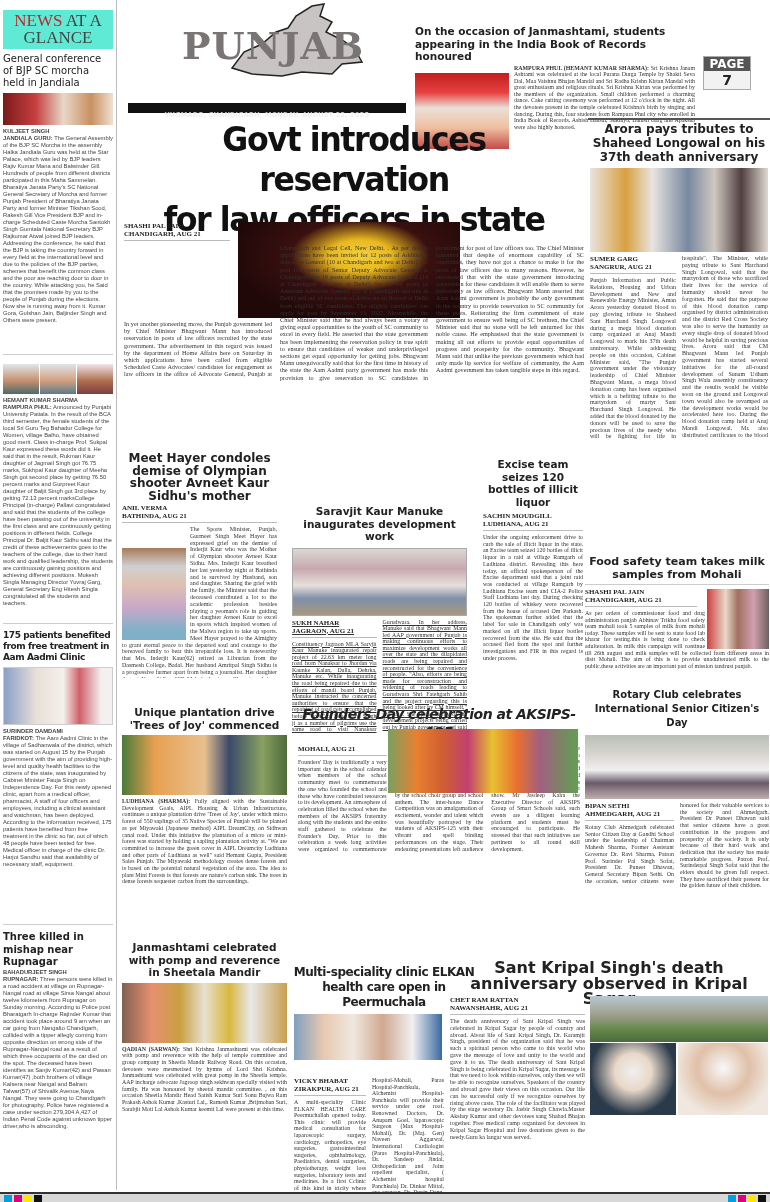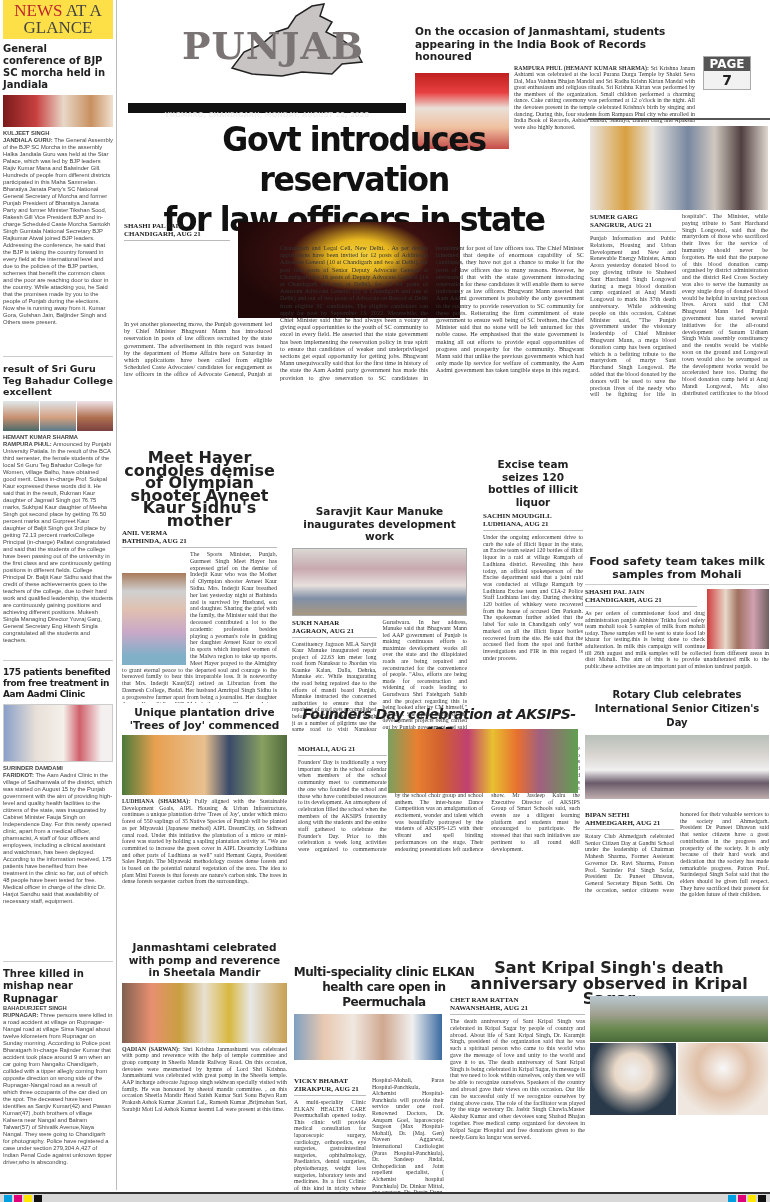--- a/index.html
+++ b/index.html
@@ -11,37 +11,36 @@
 .byline{font-family:"Liberation Serif",serif;font-weight:bold;font-size:7px;line-height:8px;color:#222;border-bottom:1px solid #bbb;padding-bottom:2px;margin-bottom:3px}
 .photo{overflow:hidden}
 .cols2{column-count:2;column-gap:6px}
 .cols3{column-count:3;column-gap:6px}
 .rule{background:#555}
 </style>
 </head>
 <body>
 
 <div class="abs" style="left:0;top:0;width:117px;height:1190px;border-right:1px solid #bbb;padding:0 3px 0 3px;">
-  <div style="background:#fde047;text-align:center;padding:2px 0 3px;font-family:'Liberation Serif',serif;font-size:17px;line-height:17px;">
+  <div style="background:#5eead4;text-align:center;padding:2px 0 3px;font-family:'Liberation Serif',serif;font-size:17px;line-height:17px;margin-top:10px;">
     <span style="color:#c0272d">NEWS</span>
     <span style="color:#444">AT A GLANCE</span>
   </div>
 
   <article style="margin-top:4px;">
-    <h3 class="djs" style="font-size:10px;line-height:12px;color:#222;font-weight:bold;">General conference of BJP SC morcha held in Jandiala</h3>
+    <h3 class="djs" style="font-size:10px;line-height:12px;color:#222;font-weight:normal;">General conference of BJP SC morcha held in Jandiala</h3>
     <div class="photo" style="height:32px;margin:4px 0 3px;background:linear-gradient(90deg,#7a1a1a,#c84040 30%,#e8d8c8 55%,#c89060 80%,#f0e0d0);"></div>
     <div class="side-text" style="height:218px;">
       <b style="display:block">KULJEET SINGH</b>
       <b>JANDIALA GURU:</b>
       <span>The General Assembly of the BJP SC Morcha in the assembly Halka Jandiala Guru was held at the Star Palace, which was led by BJP leaders Rajiv Kumar Mana and Balwinder Gill. Hundreds of people from different districts participated in this Maha Sammelan. Bharatiya Janata Party's SC National General Secretary of Morcha and former Punjab President of Bharatiya Janata Party and former Minister Tikshan Sood, Rakesh Gill Vice President BJP and in-charge Scheduled Caste Morcha Santokh Singh Gumtala National Secretary BJP Rajkumar Atwal joined BJP leaders. Addressing the conference, he said that the BJP is taking the country forward in every field at the international level and due to the policies of the BJP parties, schemes that benefit the common class and the poor are reaching door to door in the country. While attacking you, he Said that the promises made by you to the people of Punjab during the elections. Now she is running away from it. Kumar Gora, Gulshan Jain, Baljinder Singh and Others were present.</span>
     </div>
   </article>
 
   <article style="margin-top:8px;border-top:1px solid #ccc;padding-top:6px;">
-    <h3 class="djs" style="font-size:9.5px;line-height:11.5px;color:#222;font-weight:bold;">result of Sri Guru Teg Bahadur College excellent</h3>
     <div style="display:flex;gap:1px;height:30px;margin:3px 0;">
       <div style="flex:1;background:linear-gradient(180deg,#dfe8ea,#c89070 55%,#4a6a6a)"></div>
       <div style="flex:1;background:linear-gradient(180deg,#dfe4ea,#d4a080 55%,#5a7a8a)"></div>
       <div style="flex:1;background:linear-gradient(180deg,#f0e4ea,#b07050 55%,#7a4040)"></div>
     </div>
     <div class="side-text" style="height:218px;">
       <b style="display:block">HEMANT KUMAR SHARMA</b>
       <b>RAMPURA PHUL:</b>
       <span>Announced by Punjabi University Patiala. In the result of the BCA third semester, the female students of the local Sri Guru Teg Bahadur College for Women, village Balho, have obtained good merit. Class in-charge Prof. Sukpal Kaur expressed these words did it. He said that in the result, Rukman Kaur daughter of Jagmail Singh got 76.75 marks, Sukhpal Kaur daughter of Meeha Singh got second place by getting 76.50 percent marks and Gurpreet Kaur daughter of Baljit Singh got 3rd place by getting 72.13 percent marksCollege Principal (in-charge) Pallavi congratulated and said that the students of the college have been passing out of the university in the first class and are continuously getting positions in different fields. College Principal Dr. Baljit Kaur Sidhu said that the credit of these achievements goes to the teachers of the college, due to their hard work and qualified leadership, the students are continuously gaining positions and achieving different positions. Mukesh Singla Managing Director Yuvraj Garg, General Secretary Eng Hitesh Singla congratulated all the students and teachers.</span>
     </div>
@@ -104,40 +103,41 @@
     </div>
   </div>
   <div class="abs photo" style="left:114px;top:0;width:222px;height:96px;background:radial-gradient(ellipse at 55% 35%,#f2d040 0%,#e8b820 18%,#3a1010 40%,#200808 75%);"></div>
   <div class="abs body-text cols3" style="left:0;top:22px;width:460px;height:200px;column-gap:8px;">
     <div style="height:76px;"></div>
     <span>In yet another pioneering move, the Punjab government led by Chief Minister Bhagwant Mann has introduced reservation in posts of law officers recruited by the state government. The advertisement in this regard was issued by the department of Home Affairs here on Saturday in which applications have been called from eligible Scheduled Caste Advocates/ candidates for engagement as law officers in the office of Advocate General, Punjab at Chandigarh and Legal Cell, New Delhi. . As per details applications have been invited for 12 posts of Additional Advocate General (10 at Chandigarh and two at Delhi), for post five posts of Senior Deputy Advocate General at Chandigarh, for 16 posts of Deputy Advocate General (14 at Chandigarh and two at Delhi), for 23 for posts of Assistant Advocate General (22 at Chandigarh and one at Delhi) and out of two posts of Advocate on Record at Delhi from eligible SC candidates. The eligible candidates can apply for post by September 13, 2022. Meanwhile, the Chief Minister said that he had always been a votary of giving equal opportunities to the youth of SC community to excel in every field. He asserted that the state government has been implementing the reservation policy in true spirit to ensure that candidates of weaker and underprivileged sections get equal opportunity for getting jobs. Bhagwant Mann unequivocally said that for the first time in history of the state the Aam Aadmi party government has made this provision to give reservation to SC candidates in recruitment for post of law officers too. The Chief Minister lamented that despite of enormous capability of SC candidates, they have not got a chance to make it for the posts of law officers due to many reasons. However, he envisioned that with the state government introducing reservation for these candidates it will enable them to serve judiciously as law officers. Bhagwant Mann asserted that Aam Aadmi government is probably the only government in the country to provide reservation to SC community for these posts. Reiterating the firm commitment of state government to ensure well being of SC brethren, the Chief Minister said that no stone will be left unturned for this noble cause. He emphasised that the state government is making all out efforts to provide equal opportunities of progress and prosperity for the community. Bhagwant Mann said that unlike the previous governments which had only made lip service for welfare of community, the Aam Aadmi government has taken tangible steps in this regard.</span>
   </div>
 </article>
 
 <article class="abs" style="left:590px;top:122px;width:178px;height:330px;">
+  <h2 class="djs" style="font-size:12px;line-height:14px;text-align:center;font-weight:bold;color:#222;">Arora pays tributes to Shaheed Longowal on his 37th death anniversary</h2>
   <div class="photo" style="height:84px;margin-top:4px;background:linear-gradient(90deg,#e8e4e0 0%,#d8a040 20%,#e8e4e0 35%,#7888a0 55%,#d0c8c0 70%,#504040 85%,#e0d8d0);"></div>
   <div class="body-text cols2" style="margin-top:3px;height:186px;font-size:6px;line-height:6.8px;">
     <div class="byline"><span style="display:block">SUMER GARG</span><span>SANGRUR, AUG 21</span></div>
     <span>Punjab Information and Public Relations, Housing and Urban Development and New and Renewable Energy Minister, Aman Arora yesterday donated blood to pay glowing tribute to Shaheed Sant Harchand Singh Longowal during a mega blood donation camp organized at Anaj Mandi Longowal to mark his 37th death anniversary. While addressing people on this occasion, Cabinet Minister said, "The Punjab government under the visionary leadership of Chief Minister Bhagwant Mann, a mega blood donation camp has been organised which is a befitting tribute to the martyrdom of martyr Sant Harchand Singh Longowal. He added that the blood donated by the donors will be used to save the precious lives of the needy who will be fighting for life in hospitals". The Minister, while paying tribute to Sant Harchand Singh Longowal, said that the martyrdom of those who sacrificed their lives for the service of humanity should never be forgotten. He said that the purpose of this blood donation camp organised by district administration and the district Red Cross Society was also to serve the humanity as every single drop of donated blood would be helpful in saving precious lives. Arora said that CM Bhagwant Mann led Punjab government has started several initiatives for the all-round development of Sunam Udham Singh Wala assembly constituency and the results would be visible soon on the ground and Longowal town would also be revamped as the development works would be accelerated here too. During the blood donation camp held at Anaj Mandi Longowal, Mr. also distributed certificates to the blood donors and encouraged them to for the noble cause. Among the prominent, Deputy Commissioner, Sangrur, Jitendra Jorwal; Additional Deputy Commissioner, Anmol Singh Dhaliwal; SDM, Navreet Kaur Sekhon; Freedom fighter, Bibi Shaminder Kaur Longowal; Civil Surgeon, Dr. Parminder Kaur; Secretary Red Cross Society, Krishna Kumar Mittal; along with a large number of volunteers, leaders, workers and dignitaries also offered floral tributes to Sant Harchand Singh Longowal on this occasion.</span>
   </div>
 </article>
 
 <article class="abs" style="left:122px;top:452px;width:155px;height:225px;">
-  <h2 class="djs" style="font-size:16px;line-height:12.5px;text-align:center;font-weight:bold;">Meet Hayer condoles demise of Olympian shooter Avneet Kaur Sidhu's mother</h2>
+  <h2 class="djs" style="font-size:12px;line-height:12.5px;text-align:center;font-weight:bold;">Meet Hayer condoles demise of Olympian shooter Avneet Kaur Sidhu's mother</h2>
   <div class="body-text" style="margin-top:2px;height:174px;font-size:6px;line-height:6.8px;">
     <div class="byline"><span style="display:block">ANIL VERMA</span><span>BATHINDA, AUG 21</span></div>
     <div class="photo" style="float:left;width:64px;height:92px;margin:22px 4px 0 0;background:linear-gradient(180deg,#a87a5a 0%,#d0d0d0 20%,#e0c0b0 40%,#c8a8c8 65%,#80b0c8 90%);"></div>
     <span>The Sports Minister, Punjab, Gurmeet Singh Meet Hayer has expressed grief on the demise of Inderjit Kaur who was the Mother of Olympian shooter Avneet Kaur Sidhu. Mrs. Inderjit Kaur breathed her last yesterday night at Bathinda and is survived by Husband, son and daughter. Sharing the grief with the family, the Minister said that the deceased contributed a lot to the academic profession besides playing a yeoman's role in guiding her daughter Avneet Kaur to excel in sports which inspired women of the Malwa region to take up sports. Meet Hayer prayed to the Almighty to grant eternal peace to the departed soul and courage to the bereaved family to bear this irreparable loss. It is noteworthy that Mrs. Inderjit Kaur(62) retired as Librarian from the Dasmesh College, Badal. Her husband Amritpal Singh Sidhu is a progressive farmer apart from being a journalist. Her daughter Avneet Kaur Sidhu, SSP Malerkotla, is an Olympian, Arjuna Awardee and a Medal winner in Commonwealth and the Asian Games. Ex India Hockey Captain Rajpal Singh is her son in law and her son Manmeet Singh is a lawyer by profession.</span>
   </div>
 </article>
 
 <article class="abs" style="left:292px;top:458px;width:175px;height:220px;">
   <h2 class="djs" style="font-size:10.5px;line-height:12.5px;text-align:center;font-weight:bold;margin-top:47px;">Saravjit Kaur Manuke inaugurates development work</h2>
   <div class="photo" style="height:68px;margin-top:5px;border:1px solid #aaa;background:linear-gradient(180deg,#dad8d2 0%,#c8a8b0 30%,#e8e0dc 55%,#8090a8 75%,#a89880 100%);"></div>
-  <div class="body-text cols2" style="margin-top:3px;height:118px;font-size:5.9px;line-height:6.6px;">
+  <div class="body-text cols2" style="margin-top:3px;height:118px;font-size:5.9px;line-height:6.6px;text-decoration:underline;">
     <div class="byline"><span style="display:block">SUKH NAHAR</span><span>JAGRAON, AUG 21</span></div>
     <span>Constituency Jagraon MLA Sarvjit Kaur Manuke inaugurated repair project of 22.63 km meter long road from Nanaksar to Jhordan via Kaunke Kalan, Dalla, Dehrka, Manuke etc. While inaugurating the road being repaired due to the efforts of mandi board Punjab, Manuke instructed the concerned authorities to ensure that the repairing of road gets accomplished before "barsi" of Baba Nand Singh ji as a number of pilgrims use the same road to visit Nanaksar Gurudwara. In her address, Manuke said that Bhagwant Mann led AAP government of Punjab is making continuous efforts to maximize development works all over the state and the dilapidated roads are being repaired and reconstructed for the convenience of people. "Also, efforts are being made for reconstruction and widening of roads leading to Gurudwara Shri Fatehgarh Sahib and the project regarding this is being looked after by CM himself," she said. She spoke highly of the development projects being carried out by Punjab government and said that the government is committed to utilize the resources of people in right direction and those who will try to mishandle the finances will be strictly dealt with.</span>
   </div>
 </article>
 
 <article class="abs" style="left:483px;top:458px;width:100px;height:222px;">
   <h2 class="djs" style="font-size:10.5px;line-height:12.5px;text-align:center;font-weight:bold;">Excise team seizes 120 bottles of illicit liquor</h2>
   <div class="body-text" style="margin-top:4px;height:168px;font-size:5.9px;line-height:6.7px;">
     <div class="byline"><span style="display:block">SACHIN MOUDGILL</span><span>LUDHIANA, AUG 21</span></div>
     <span>Under the ongoing enforcement drive to curb the sale of illicit liquor in the state, an Excise team seized 120 bottles of illicit liquor in a raid at village Ramgarh of Ludhiana district. Revealing this here today, an official spokesperson of the Excise department said that a joint raid was conducted at village Ramgarh by Ludhiana Excise team and CIA-2 Police Staff Ludhiana last day. During checking 120 bottles of whiskey were recovered from the house of accused Om Parkash. The spokesman further added that the label 'for sale in Chandigarh only' was marked on all the illicit liquor bottles recovered from the site. He said that the accused fled from the spot and further investigations and FIR in this regard is under process.</span>
@@ -168,21 +168,21 @@
   <div class="photo abs" style="left:90px;top:24px;width:190px;height:64px;background:linear-gradient(90deg,#7aa060 0%,#e88030 15%,#d06030 28%,#c04070 42%,#e8c030 55%,#e87030 68%,#a06080 80%,#60a050);"></div>
   <div class="body-text cols3" style="margin-top:4px;height:206px;font-size:5.9px;line-height:6.7px;column-gap:8px;">
     <div class="byline"><span>MOHALI, AUG 21</span></div>
     <span>Founders' Day is traditionally a very important day in the school calendar when members of the school community meet to commemorate the one who founded the school and those who have contributed resources to its development. An atmosphere of celebration filled the school when the members of the AKSIPS fraternity along with the students and the entire staff gathered to celebrate the Founder's Day. Prior to this celebration a week long activities were organized to commemorate Founder's Day with great enthusiasm at AKSIPS-125 Smart School Greater Mohali. The grand function commenced with the auspicious lighting of the lamp to invoke the blessings of the Almighty followed by a (Shlok uchcharan) prayer song by the school choir group and school anthem. The inter-house Dance Competition was an amalgamation of excitement, wonder and talent which was beautifully portrayed by the students of AKSIPS-125 with their vibrant and spell binding performances on the stage. Their endearing presentations left audience speechless and enthralled. The Prize distribution ceremony was also organized for the winners of various activities.The management lauded the exceptional endeavor and congratulated the staff and students forsuccessfully actuating the great show. Mr Jasdeep Kalra the Executive Director of AKSIPS Group of Smart Schools said, such events are a diligent learning platform and students must be encouraged to participate. He stressed that that such initiatives are pertinent to all round skill development.</span>
   </div>
 </article>
 
 <article class="abs" style="left:585px;top:688px;width:184px;height:245px;">
   <h2 class="djs" style="font-size:10px;line-height:14px;text-align:center;font-weight:bold;">Rotary Club celebrates International Senior Citizen's Day</h2>
   <div class="photo" style="height:64px;margin-top:5px;background:linear-gradient(180deg,#b8c0b8 0%,#d8d4d0 30%,#f0f0f0 55%,#6a5a6a 75%,#c0b0b0 100%);"></div>
-  <div class="body-text cols2" style="margin-top:12px;height:140px;font-size:5.9px;line-height:6.7px;">
+  <div class="body-text cols2" style="margin-top:3px;height:140px;font-size:5.9px;line-height:6.7px;">
     <div class="byline"><span style="display:block">BIPAN SETHI</span><span>AHMEDGARH, AUG 21</span></div>
     <span>Rotary Club Ahmedgarh celebrated Senior Citizen Day at Gandhi School under the leadership of Chairman Mahesh Sharma, Former Assistant Governor Dr. Ravi Sharma, Patron Prof. Surinder Pal Singh Sofat, President Dr. Puneet Dhawan, General Secretary Bipan Sethi. On the occasion, senior citizens were honored for their valuable services to the society and Ahmedgarh. President Dr Puneet Dhawan said that senior citizens have a great contribution in the progress and prosperity of the society. It is only because of their hard work and dedication that the society has made remarkable progress. Patron Prof. Surinderpal Singh Sofat said that the elders should be given full respect. They have sacrificed their present for the golden future of their children.</span>
   </div>
 </article>
 
 <article class="abs" style="left:122px;top:941px;width:165px;height:245px;">
   <h2 class="djs" style="font-size:10.5px;line-height:12.5px;text-align:center;font-weight:bold;">Janmashtami celebrated with pomp and reverence in Sheetala Mandir</h2>
   <div class="photo" style="height:60px;margin-top:4px;background:linear-gradient(90deg,#806050 0%,#e89070 18%,#c8a040 35%,#e8e0d0 50%,#d8b840 65%,#e8e8e8 78%,#c8a050);"></div>
   <div class="body-text" style="margin-top:3px;height:120px;font-size:5.9px;line-height:6.7px;">
     <b>QADIAN (SARWAN):</b>

